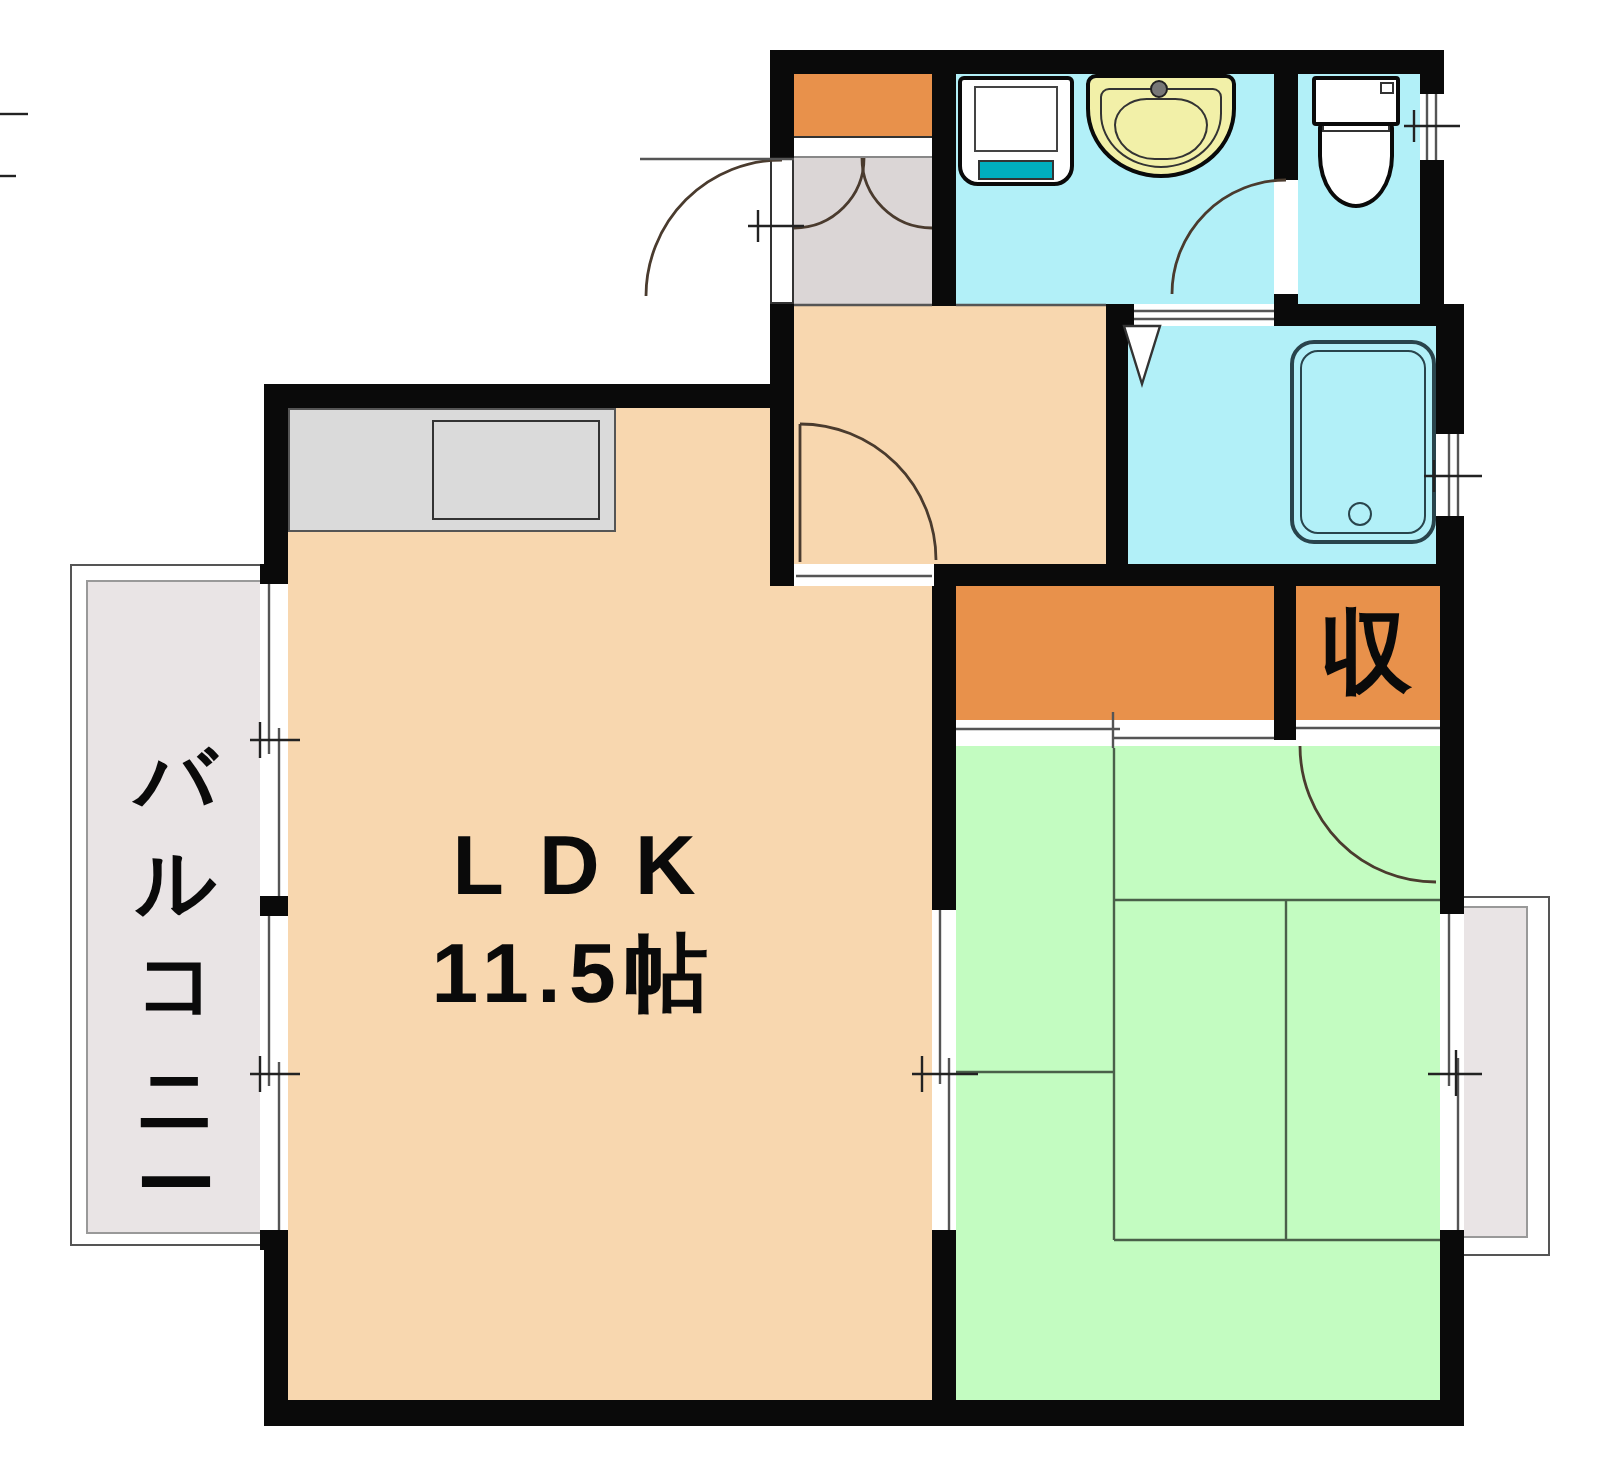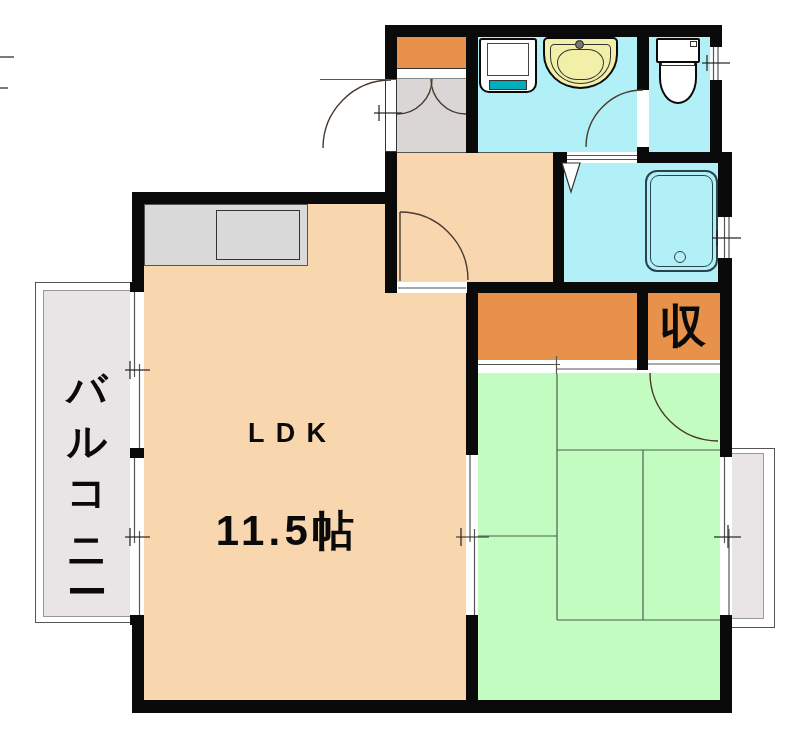--- a/index.html
+++ b/index.html
@@ -9,22 +9,22 @@
   .wall{background:#0a0a0a;}
   .fill-wood{background:#F8D7AF;}
   .fill-tatami{background:#C3FCC1;}
   .fill-wet{background:#B2F0F8;}
   .fill-closet{background:#E8914B;}
   .fill-entry{background:#DBD6D6;}
   .fill-balcony{background:#E9E4E5;border:1px solid #999;}
   .bal-outer{background:#ffffff;border:1px solid #555;}
   .opening{background:#ffffff;}
   .label{display:flex;align-items:center;justify-content:center;font-weight:bold;color:#0a0a0a;}
-  .lbl-ldk{font-size:27px;letter-spacing:.42em;text-indent:.42em;}
-  .lbl-size{font-size:42px;letter-spacing:.10em;margin-top:44px;}
+  .lbl-ldk{font-size:42px;letter-spacing:.42em;text-indent:.42em;}
+  .lbl-size{font-size:42px;letter-spacing:.10em;}
   .lbl-closet{font-size:46px;letter-spacing:.04em;}
   .lbl-balcony{writing-mode:vertical-rl;text-orientation:mixed;font-size:40px;letter-spacing:.28em;}
   svg{position:absolute;left:0;top:0;pointer-events:none;}
 </style>
 </head>
 <body>
 
 <div id="plan">
 
   <div class="abs bal-outer" style="left:35px;top:282px;width:100px;height:341px;"></div>

